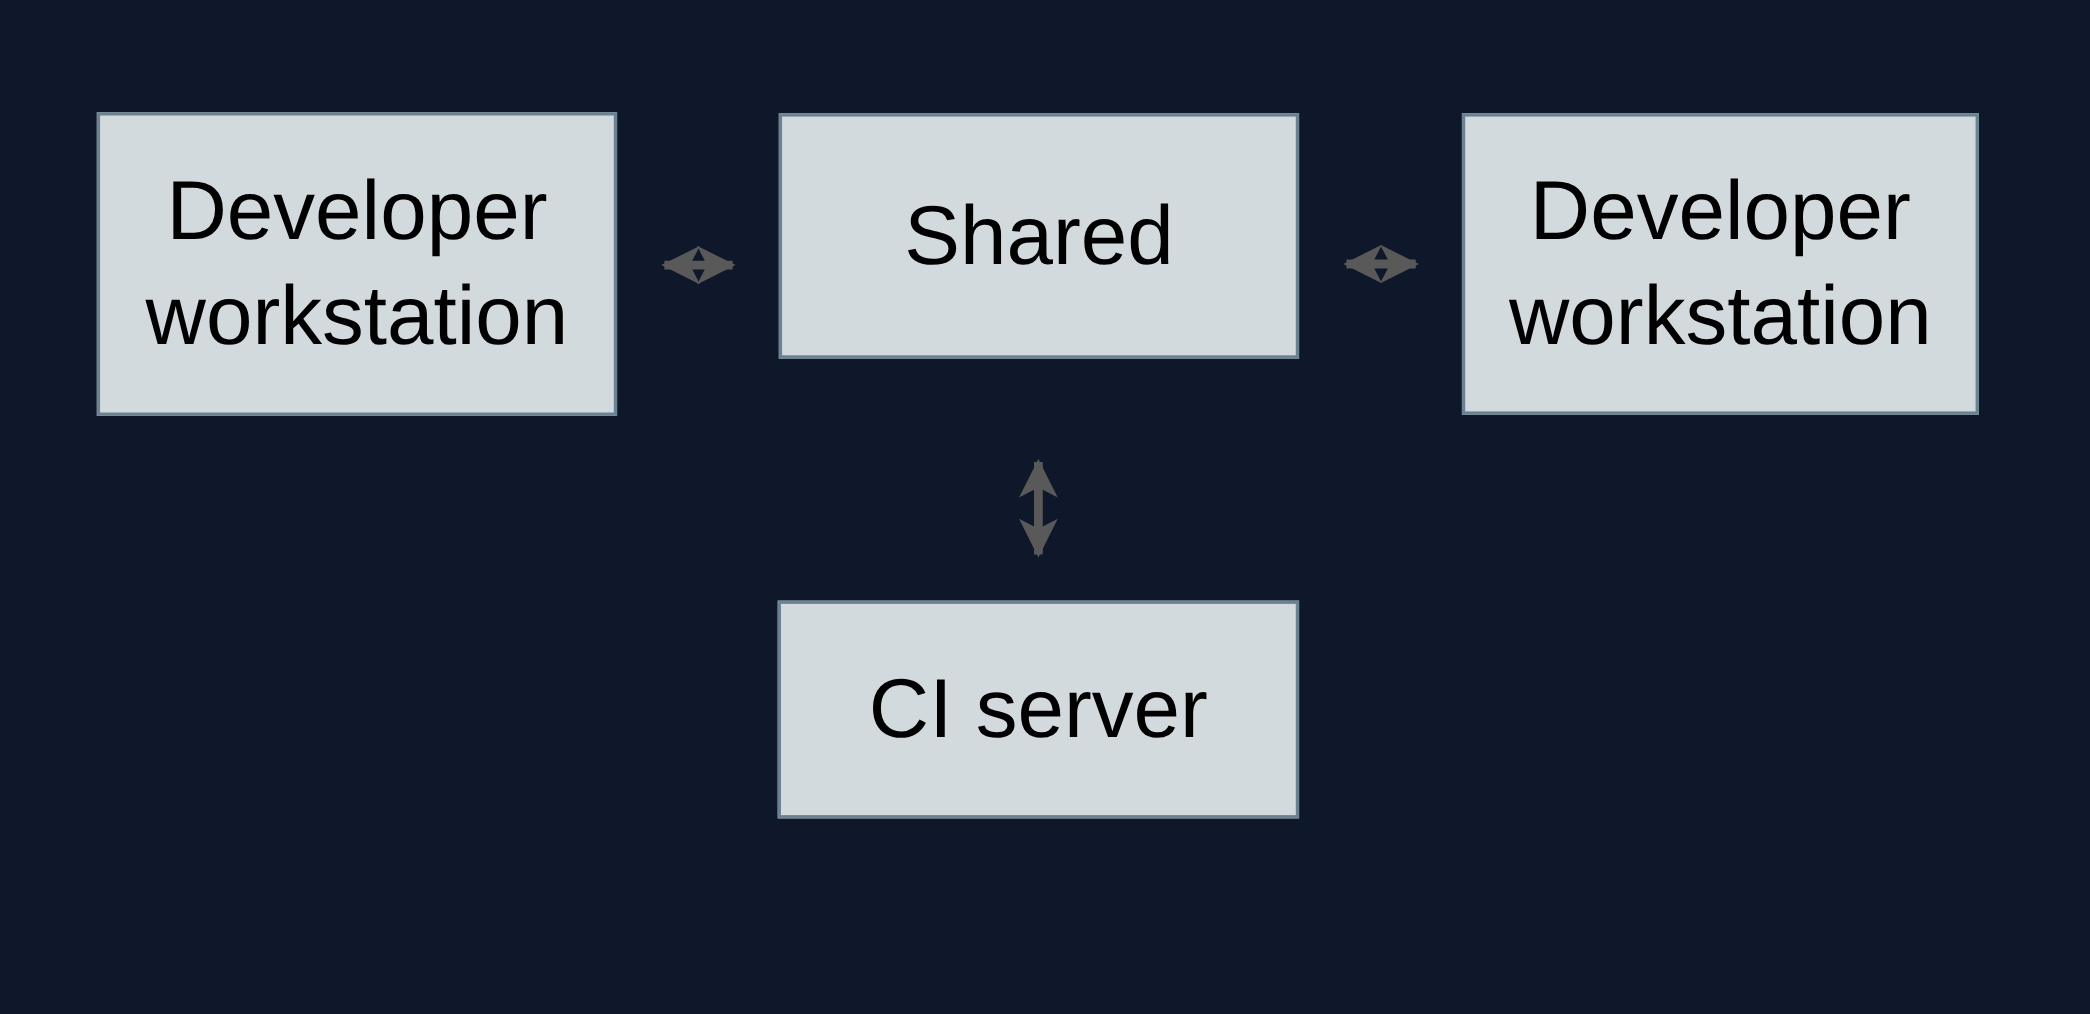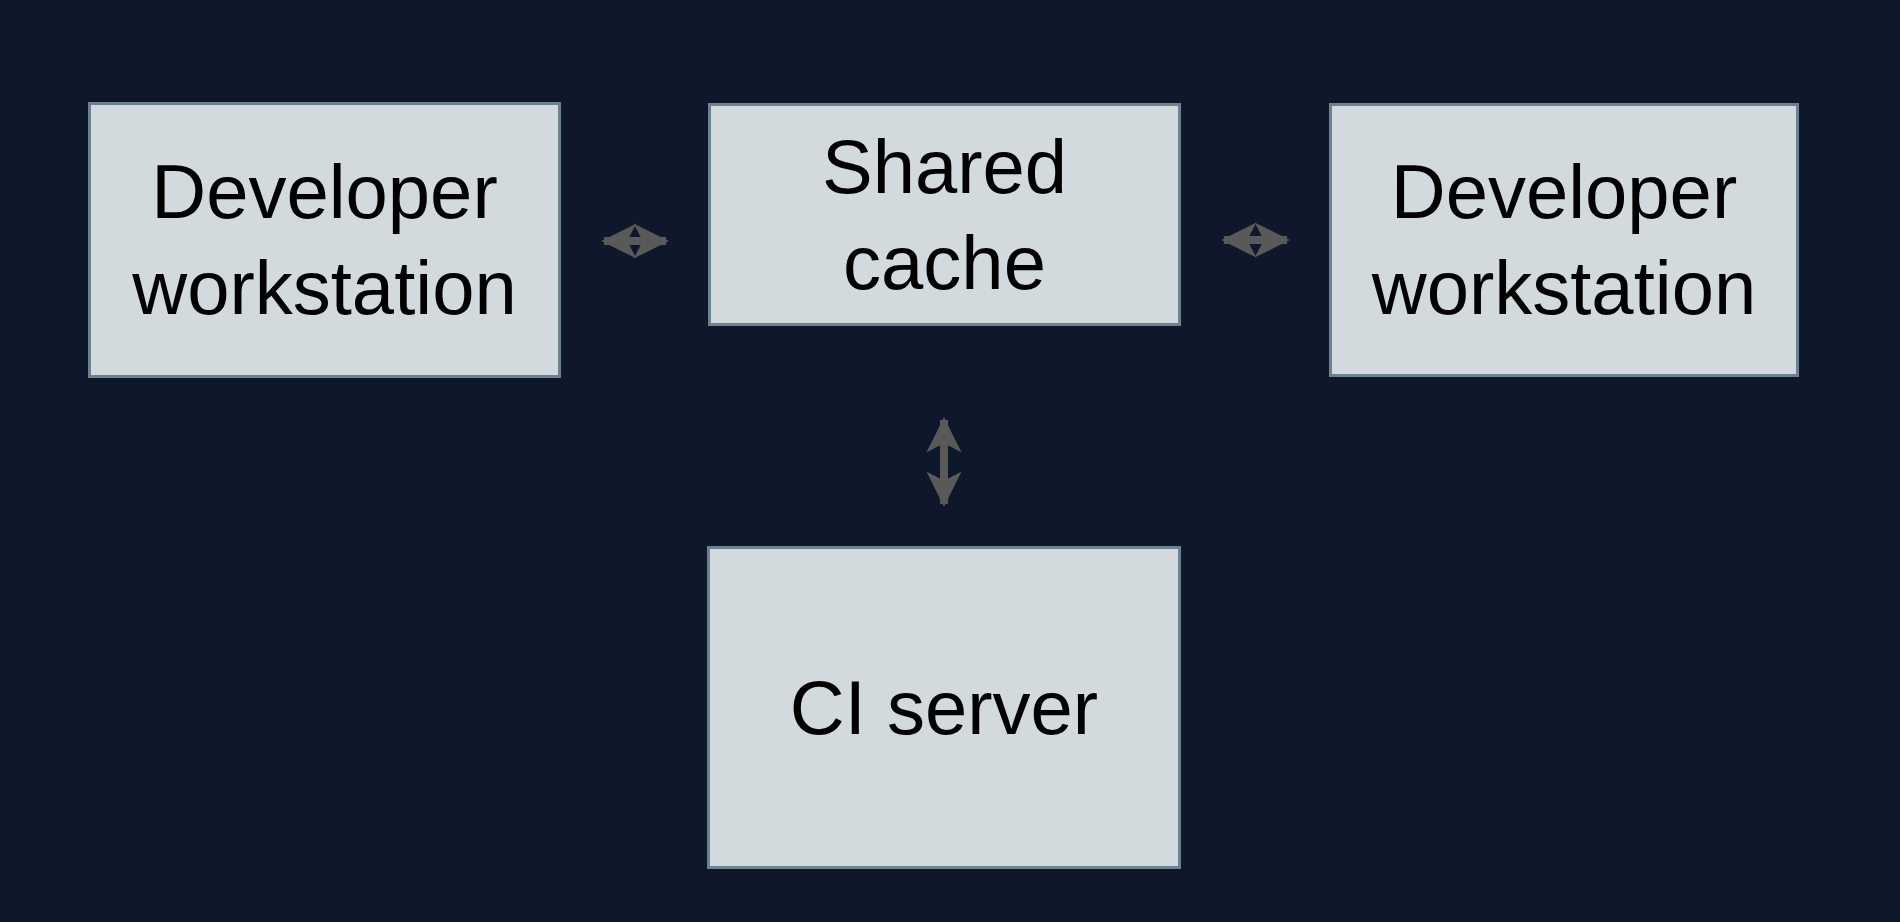--- a/index.html
+++ b/index.html
@@ -40,21 +40,21 @@
   .node .line {
     font-size: 76px;
     line-height: 96px;
     color: #000000;
     white-space: nowrap;
     letter-spacing: 0px;
   }
   #node-dev-left   { left: 88px;   top: 102px; width: 473px; height: 276px; }
   #node-shared     { left: 708px;  top: 103px; width: 473px; height: 223px; }
   #node-dev-right  { left: 1329px; top: 103px; width: 470px; height: 274px; }
-  #node-ci         { left: 707px;  top: 546px; width: 474px; height: 323px; }
+  #node-ci         { left: 707px;  top: 546px; width: 474px; height: 198px; }
 </style>
 </head>
 <body>
 
 <div class="canvas">
 
   <svg class="arrow-layer" width="1900" height="922" viewBox="0 0 1900 922" xmlns="http://www.w3.org/2000/svg">
     <defs>
       <marker id="stealth" viewBox="0 0 10 10" refX="9.2" refY="5" markerWidth="5.2" markerHeight="4.4" orient="auto-start-reverse" markerUnits="strokeWidth">
         <path d="M 0 0 L 10 5 L 0 10 L 2.6 5 Z" fill="#595959"></path>
@@ -65,21 +65,20 @@
     <line x1="944" y1="420" x2="944" y2="504" stroke="#595959" stroke-width="8" marker-start="url(#stealth)" marker-end="url(#stealth)"></line>
   </svg>
 
   <div class="node" id="node-dev-left">
     <div class="line">Developer</div>
     <div class="line">workstation</div>
   </div>
 
   <div class="node" id="node-shared">
     <div class="line">Shared</div>
-    <div class="line">cache</div>
   </div>
 
   <div class="node" id="node-dev-right">
     <div class="line">Developer</div>
     <div class="line">workstation</div>
   </div>
 
   <div class="node" id="node-ci">
     <div class="line">CI server</div>
   </div>

